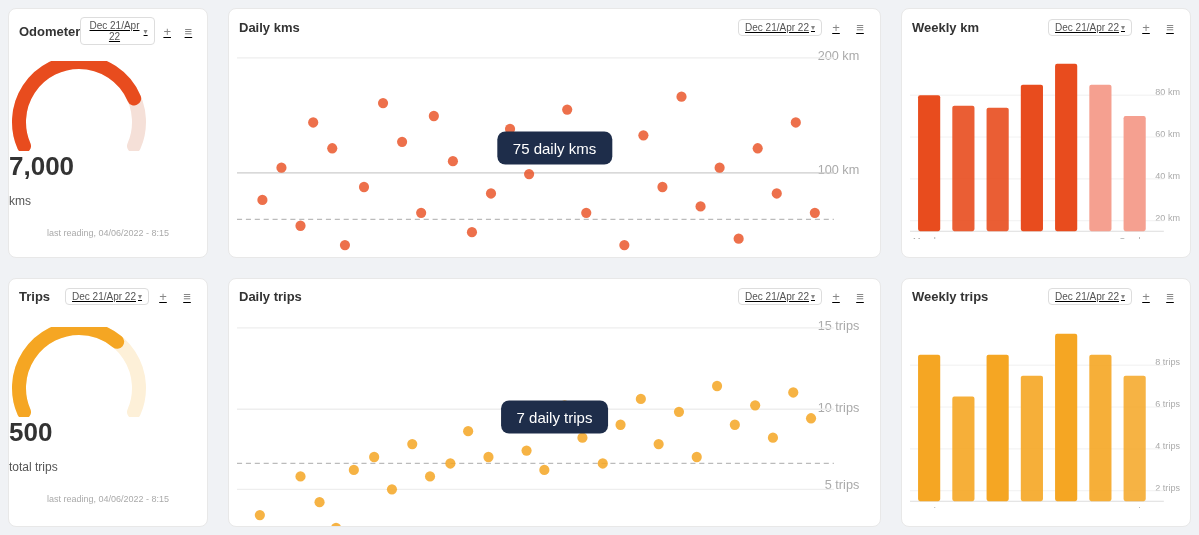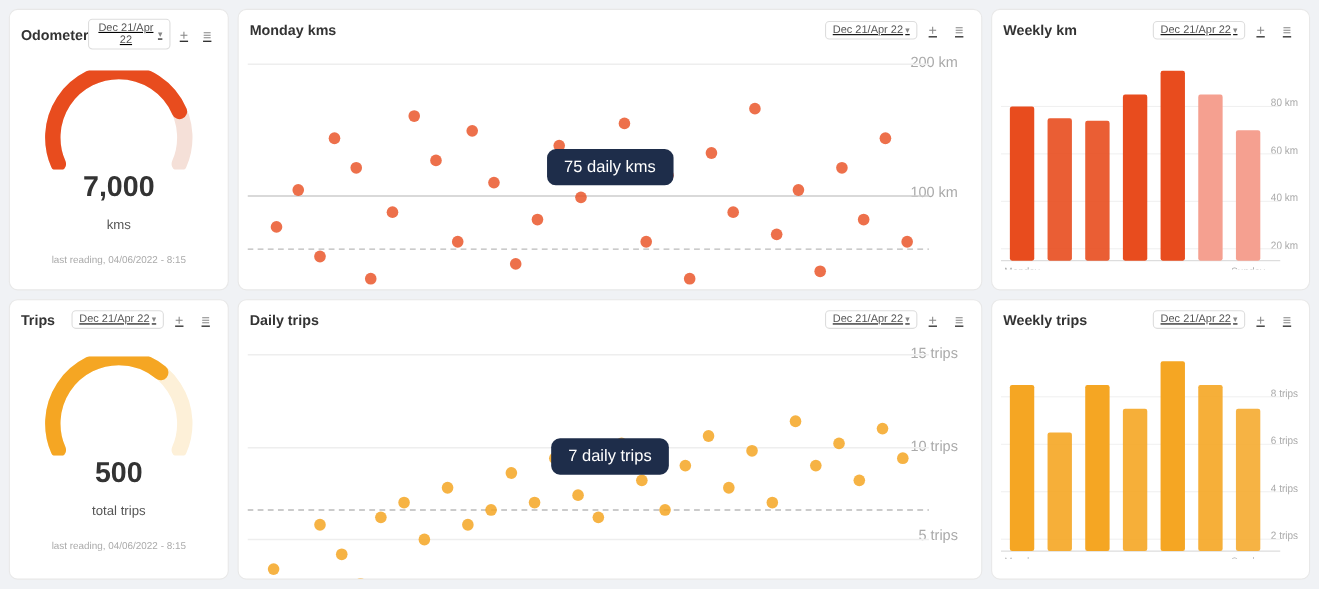--- a/index.html
+++ b/index.html
@@ -10,21 +10,21 @@
       height: 535px;
       display: flex;
       align-items: center;
       justify-content: center;
       overflow: hidden;
     }
     .dashboard {
       display: grid;
       grid-template-columns: 200px 1fr 290px;
       grid-template-rows: 1fr 1fr;
-      gap: 8px;
+      gap: 20px;
       padding: 8px;
       width: 1199px;
       height: 535px;
     }
     .card {
       background: #fff;
       border-radius: 8px;
       border: 1px solid #e8e8e8;
       display: flex;
       flex-direction: column;
@@ -70,21 +70,20 @@
       cursor: pointer;
       color: #888;
       font-size: 13px;
       border-radius: 3px;
     }
 
     
     .gauge-container {
       display: flex;
       flex-direction: column;
-      align-items: center;
       justify-content: center;
       flex: 1;
       padding-bottom: 6px;
     }
     .gauge-svg { margin-bottom: 2px; }
     .gauge-value {
       font-size: 26px;
       font-weight: 700;
       color: #333;
       line-height: 1;
@@ -160,21 +159,21 @@
         <path d="M15,85 A60,60 0 1,1 125,85" fill="none" stroke="#e84c1e" stroke-width="14" stroke-linecap="round" stroke-dasharray="188.5 220"></path>
       </svg>
       <span class="gauge-value">7,000</span>
       <span class="gauge-unit">kms</span>
       <span class="gauge-reading">last reading, 04/06/2022 - 8:15</span>
     </div>
   </div>
 
   <div class="card">
     <div class="card-header">
-      <span class="card-title">Monday kms</span>
+      <span class="card-title">Daily kms</span>
       <div class="card-controls">
         <button class="date-range-btn">
           <span>Dec 21/Apr 22</span>
           <span class="chevron">▾</span>
         </button>
         <span class="icon-btn">+</span>
         <span class="icon-btn">≡</span>
       </div>
     </div>
     <div class="chart-body">

